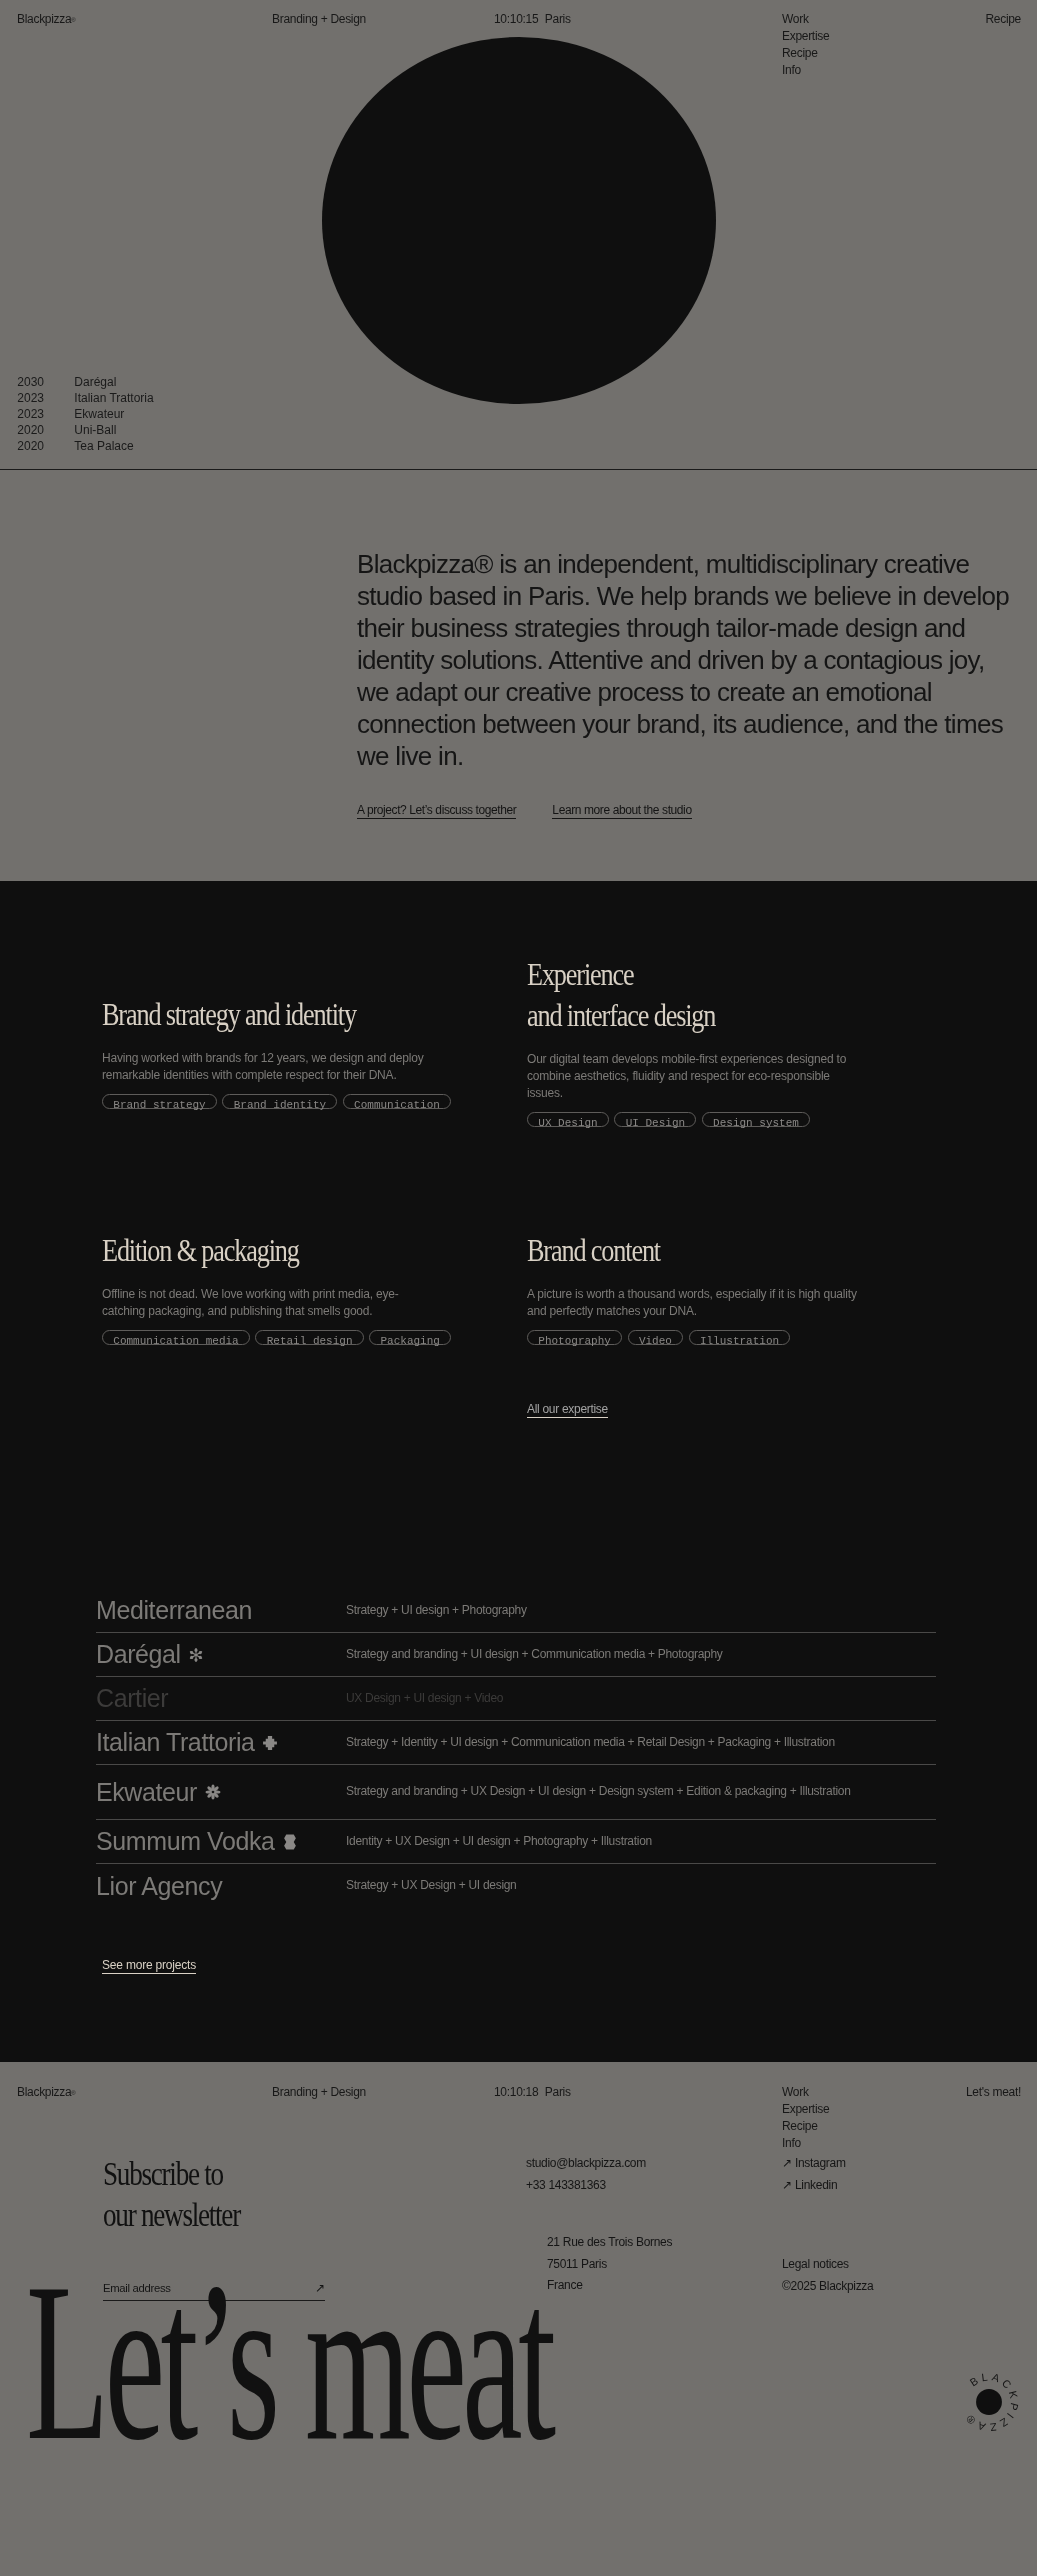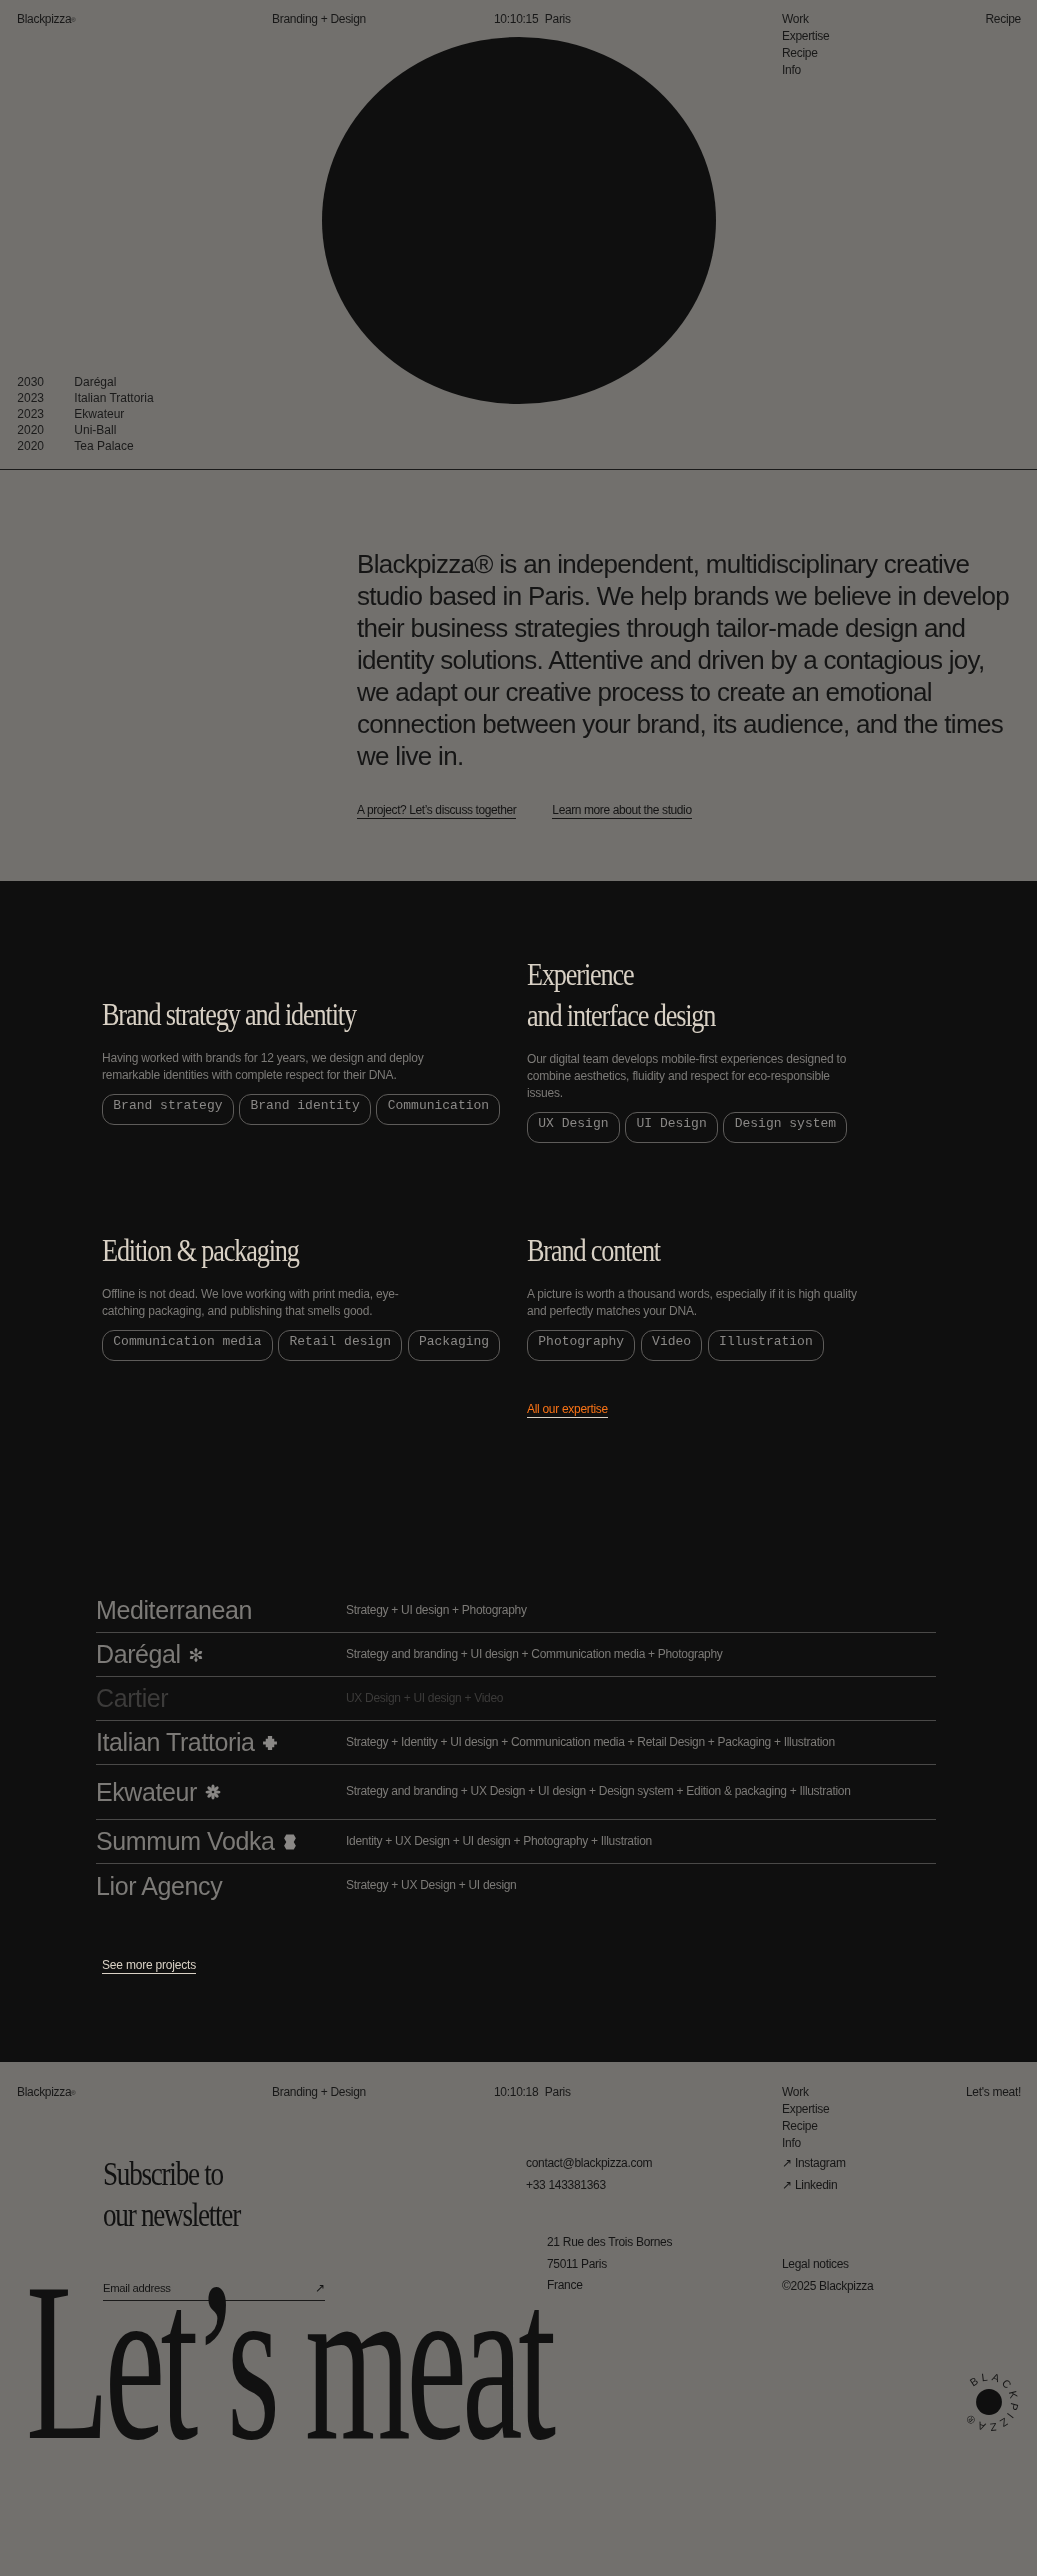--- a/index.html
+++ b/index.html
@@ -32,22 +32,22 @@
   .intro-text p { width: 665px; font-size: 26px; line-height: 32px; letter-spacing: -0.7px; color: #151515; }
   .intro-links { display: flex; gap: 36px; margin-top: 31px; font-size: 12px; letter-spacing: -0.4px; }
   .intro-links a { border-bottom: 1.1px solid #151515; padding-bottom: 1.1px; }
 
   
   #dark { position: relative; background: #0f0f0f; height: 1181px; }
   .xp { position: absolute; width: 335px; }
   .xp h2 { font-family: "Liberation Serif", serif; font-weight: normal; font-size: 32px; line-height: 41px; letter-spacing: -1.4px; color: #d8d0c4; transform: scaleX(0.82); transform-origin: left; white-space: nowrap; }
   .xp p { margin-top: 15px; font-size: 12px; line-height: 17px; letter-spacing: -0.2px; color: #7c7a77; }
   .tags { display: flex; gap: 5.4px; margin-top: 9.7px; }
-  .tag { font-family: "Liberation Mono", monospace; font-size: 13px; color: #8a8886; border: 0.5px solid #5e5c5a; border-radius: 12px; padding: 0 10.3px; height: 31px; line-height: 21.6px; white-space: nowrap; }
-  .all-expertise { position: absolute; left: 527px; top: 1397px; font-size: 12px; letter-spacing: -0.3px; color: #f97316; border-bottom: 1.1px solid #d9d1c5; padding-bottom: 0.5px; }
+  .tag { font-family: "Liberation Mono", monospace; font-size: 11px; color: #8a8886; border: 0.5px solid #5e5c5a; border-radius: 12px; padding: 0 10.3px; height: 15px; line-height: 21.6px; white-space: nowrap; }
+  .all-expertise { position: absolute; left: 527px; top: 1397px; font-size: 12px; letter-spacing: -0.3px; color: #a3a3a3; border-bottom: 1.1px solid #d9d1c5; padding-bottom: 0.5px; }
 
   .projects { position: absolute; left: 96px; top: 1583px; width: 840px; list-style: none; }
   .proj { display: flex; align-items: center; border-bottom: 1.1px solid #4a4948; min-height: 44px; }
   .proj:last-child { border-bottom: none; }
   .proj .name { width: 250px; font-size: 25px; letter-spacing: -0.4px; color: #7c7a77; display: flex; align-items: center; gap: 7.6px; white-space: nowrap; }
   .proj .svc { flex: 1; font-size: 12px; line-height: 21.6px; letter-spacing: -0.3px; color: #7c7a77; padding-right: 10.8px; }
   .proj.muted .name, .proj.muted .svc { color: #3c3b3a; }
   .proj .pico { width: 16px; height: 16px; display: inline-block; }
   .proj.tall { min-height: 55px; }
   .see-more { position: absolute; left: 102px; top: 1952px; font-size: 12px; letter-spacing: -0.2px; color: #d9d1c5; border-bottom: 1.1px solid #d9d1c5; padding-bottom: 0.5px; }
@@ -258,21 +258,21 @@
 
   <div class="news" style="top:91px;">
     <h3><span>Subscribe to</span><br><span>our newsletter</span></h3>
     <div class="email">
       <input type="email" placeholder="Email address" style="">
       <span class="go">↗</span>
     </div>
   </div>
 
   <div class="fcol" style="left:526px; top:91px;">
-    <a href="#" style="display:block;">contact@blackpizza.com</a>
+    <a href="#" style="display:block;">studio@blackpizza.com</a>
     <a href="#" style="display:block;">+33 143381363</a>
   </div>
 
   <div class="fcol" style="left:782px; top:91px;">
     <a href="#" style="display:block;"><span class="ar">↗</span><span>Instagram</span></a>
     <a href="#" style="display:block;"><span class="ar">↗</span><span>Linkedin</span></a>
   </div>
 
   <div class="fcol" style="left:526px; top:170px;margin-left:21px;">
     <div>21 Rue des Trois Bornes</div>

